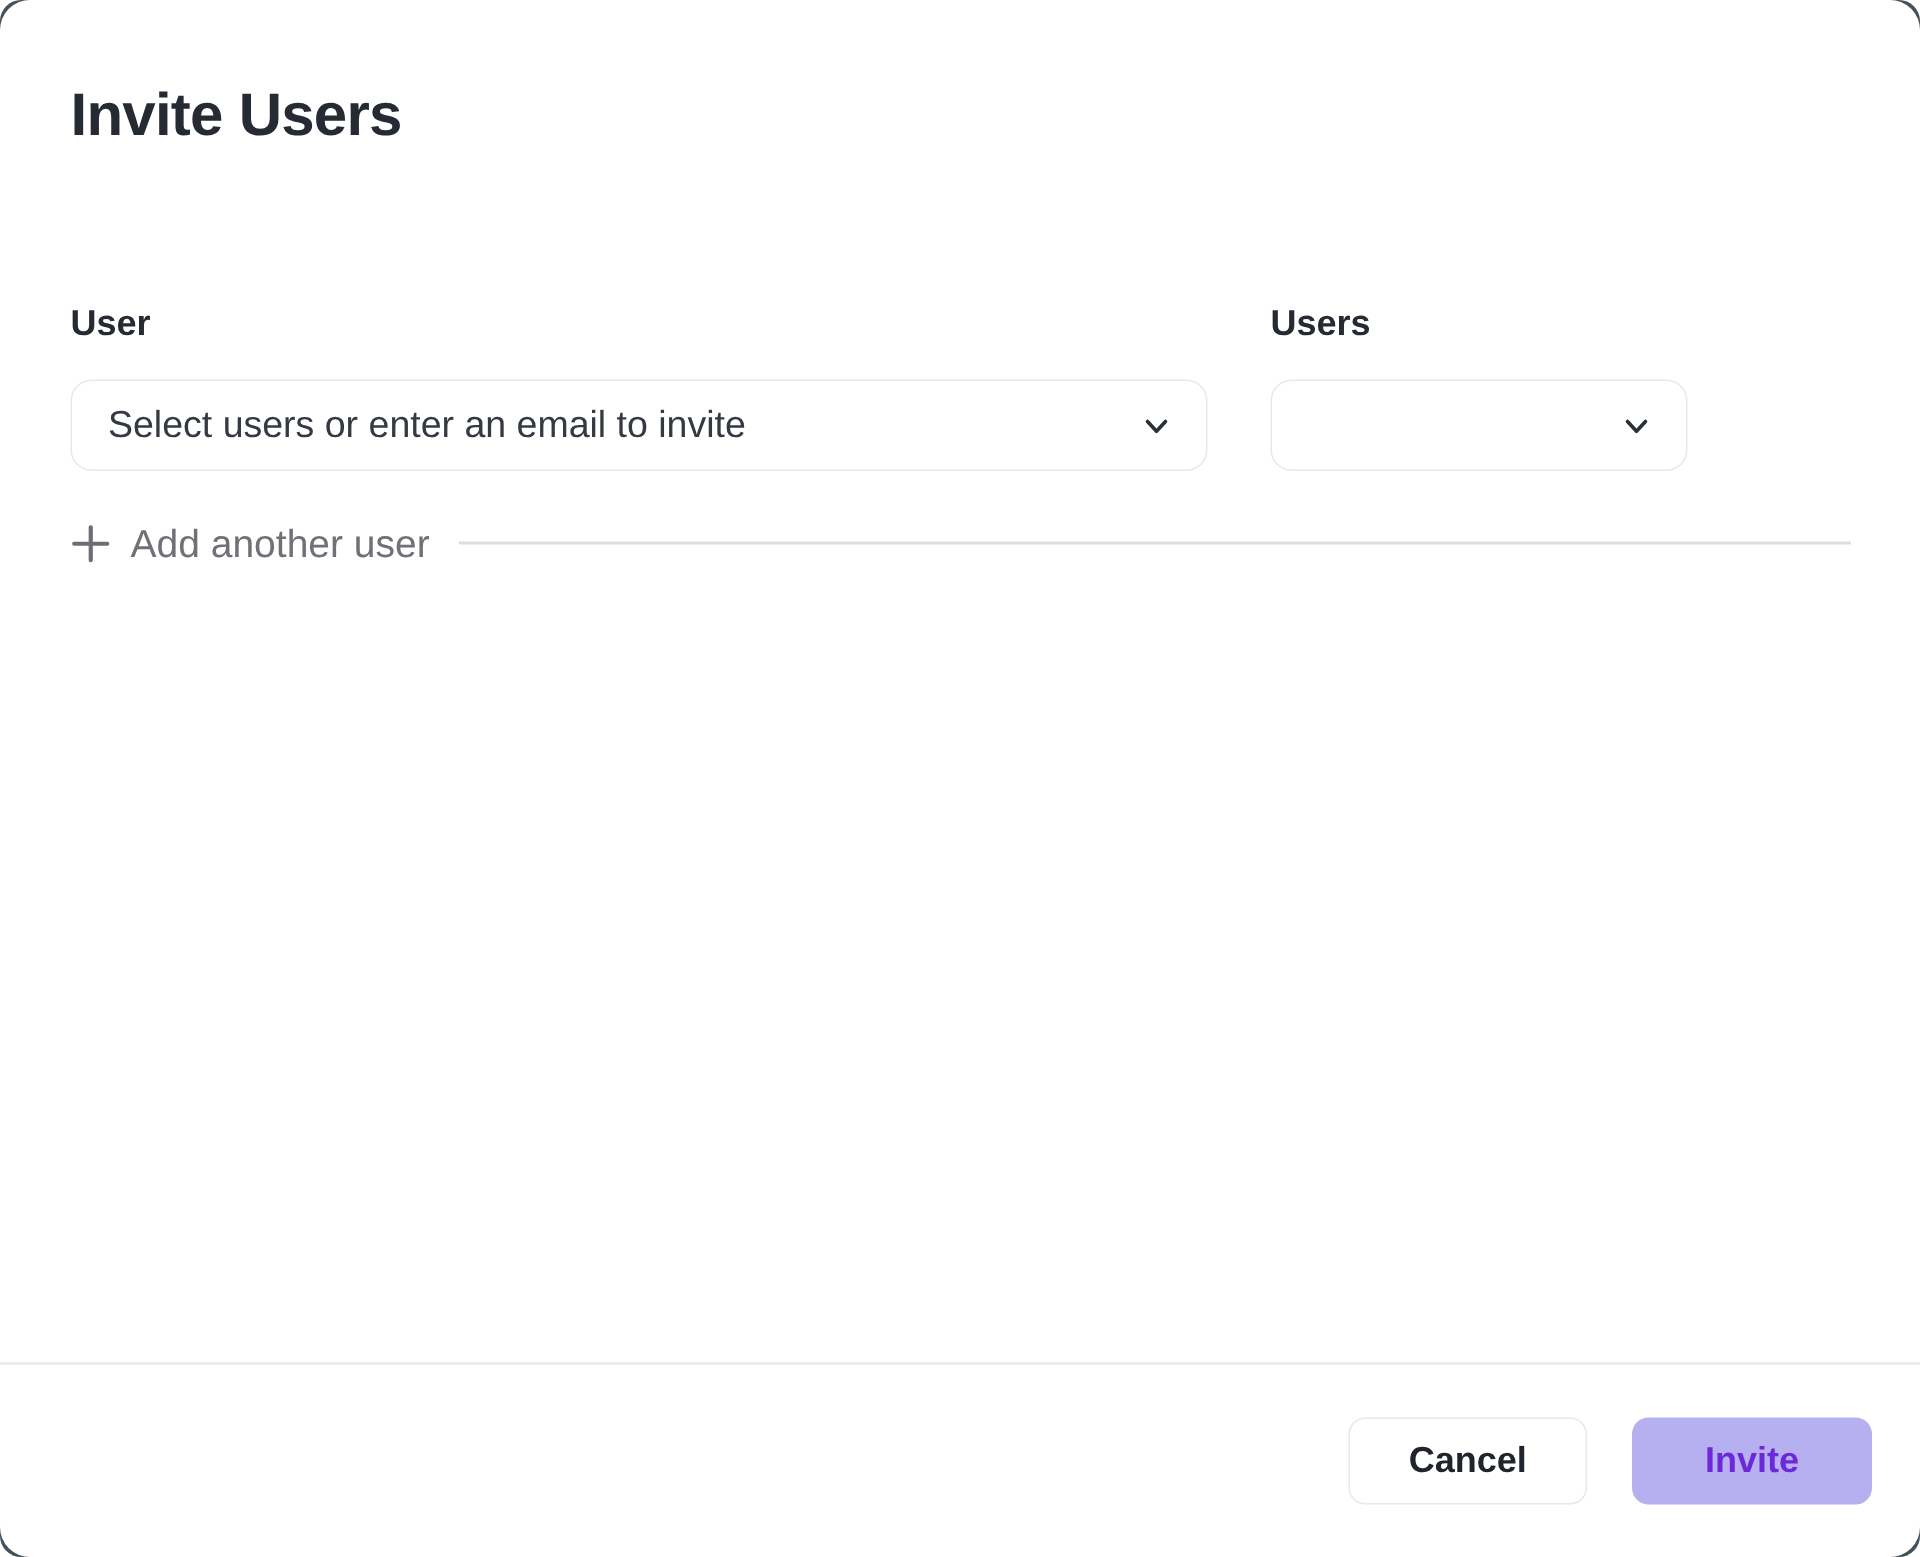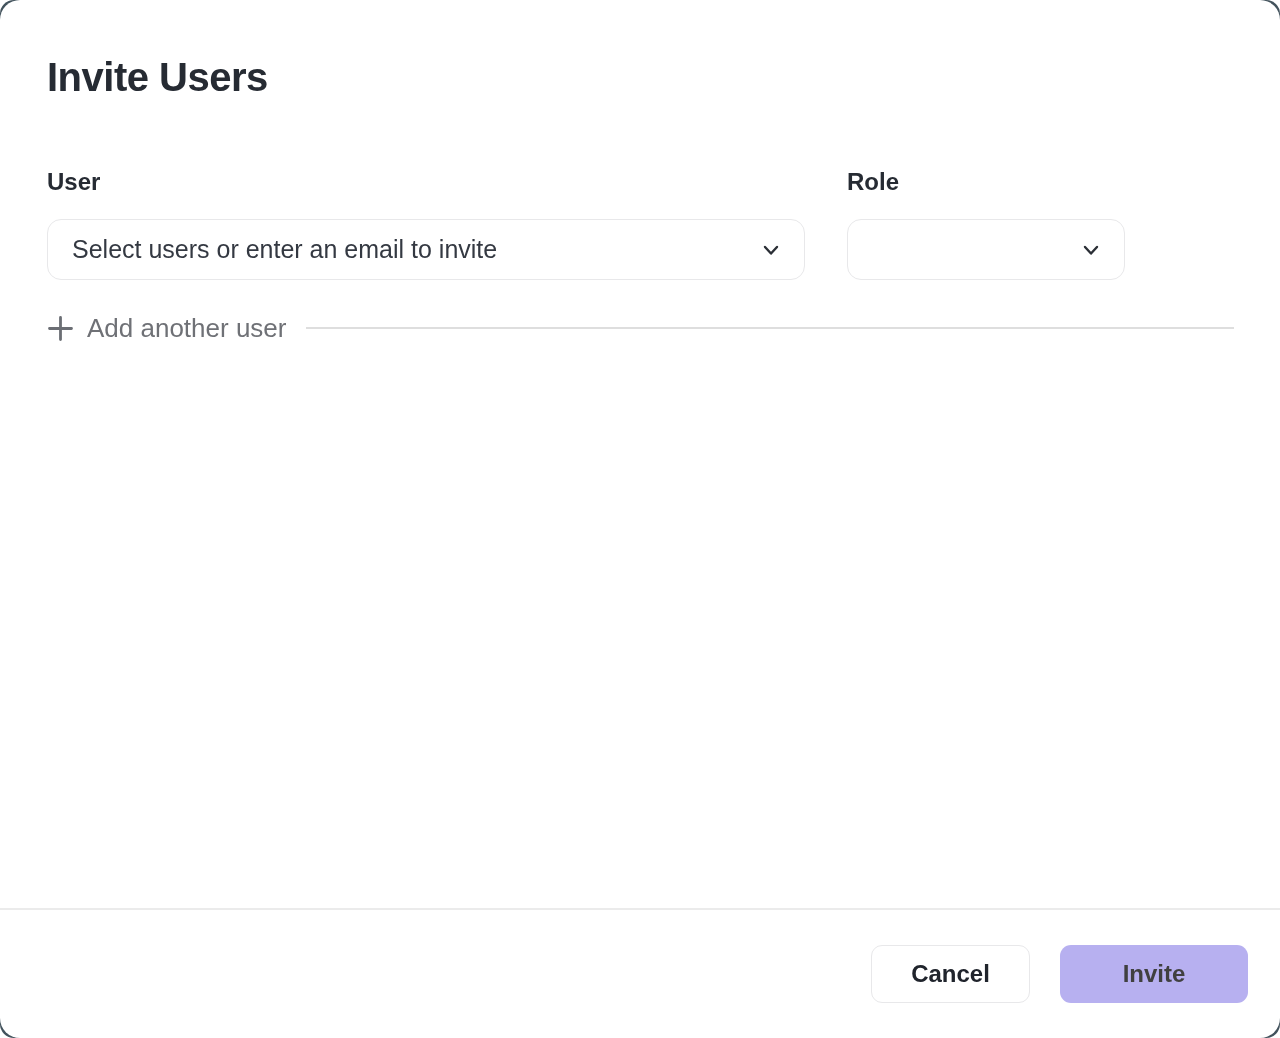--- a/index.html
+++ b/index.html
@@ -36,21 +36,21 @@
   }
   .modal-title{
     margin-top:52px;
     font-size:40px;
     line-height:50px;
     font-weight:700;
     letter-spacing:-0.5px;
     color:var(--text-primary);
   }
   .form-row{
-    margin-top:66px;
+    margin-top:100px;
     display:flex;
     gap:42px;
   }
   .field{display:flex;flex-direction:column;}
   .field-user{width:758px;}
   .field-role{width:278px;}
   .field-label{
     font-size:24px;
     line-height:28px;
     font-weight:700;
@@ -120,24 +120,24 @@
     display:flex;align-items:center;justify-content:center;
     cursor:pointer;
   }
   .btn-cancel{
     width:159px;
     background:var(--surface);
     border:1.5px solid var(--border);
     color:#20242c;
   }
   .btn-invite{
-    width:188px;
+    width:160px;
     background:var(--accent-disabled);
     border:none;
-    color:#404040;
+    color:#6d28d9;
   }
 </style>
 </head>
 <body>
 
 <div class="backdrop"></div>
 
 <div class="modal">
   <div class="modal-body">
 
@@ -151,21 +151,21 @@
           <span class="select-text">Select users or enter an email to invite</span>
           <span class="chevron">
             <svg width="22" height="22" viewBox="0 0 22 22" fill="none">
               <path d="M5 8 L11 14.5 L17 8" stroke="#2b2f36" stroke-width="2.4" stroke-linecap="round" stroke-linejoin="round"></path>
             </svg>
           </span>
         </div>
       </div>
 
       <div class="field field-role">
-        <span class="field-label">Role</span>
+        <span class="field-label">Users</span>
         <div class="select" role="combobox">
           <span class="select-text"></span>
           <span class="chevron">
             <svg width="22" height="22" viewBox="0 0 22 22" fill="none">
               <path d="M5 8 L11 14.5 L17 8" stroke="#2b2f36" stroke-width="2.4" stroke-linecap="round" stroke-linejoin="round"></path>
             </svg>
           </span>
         </div>
       </div>
 

